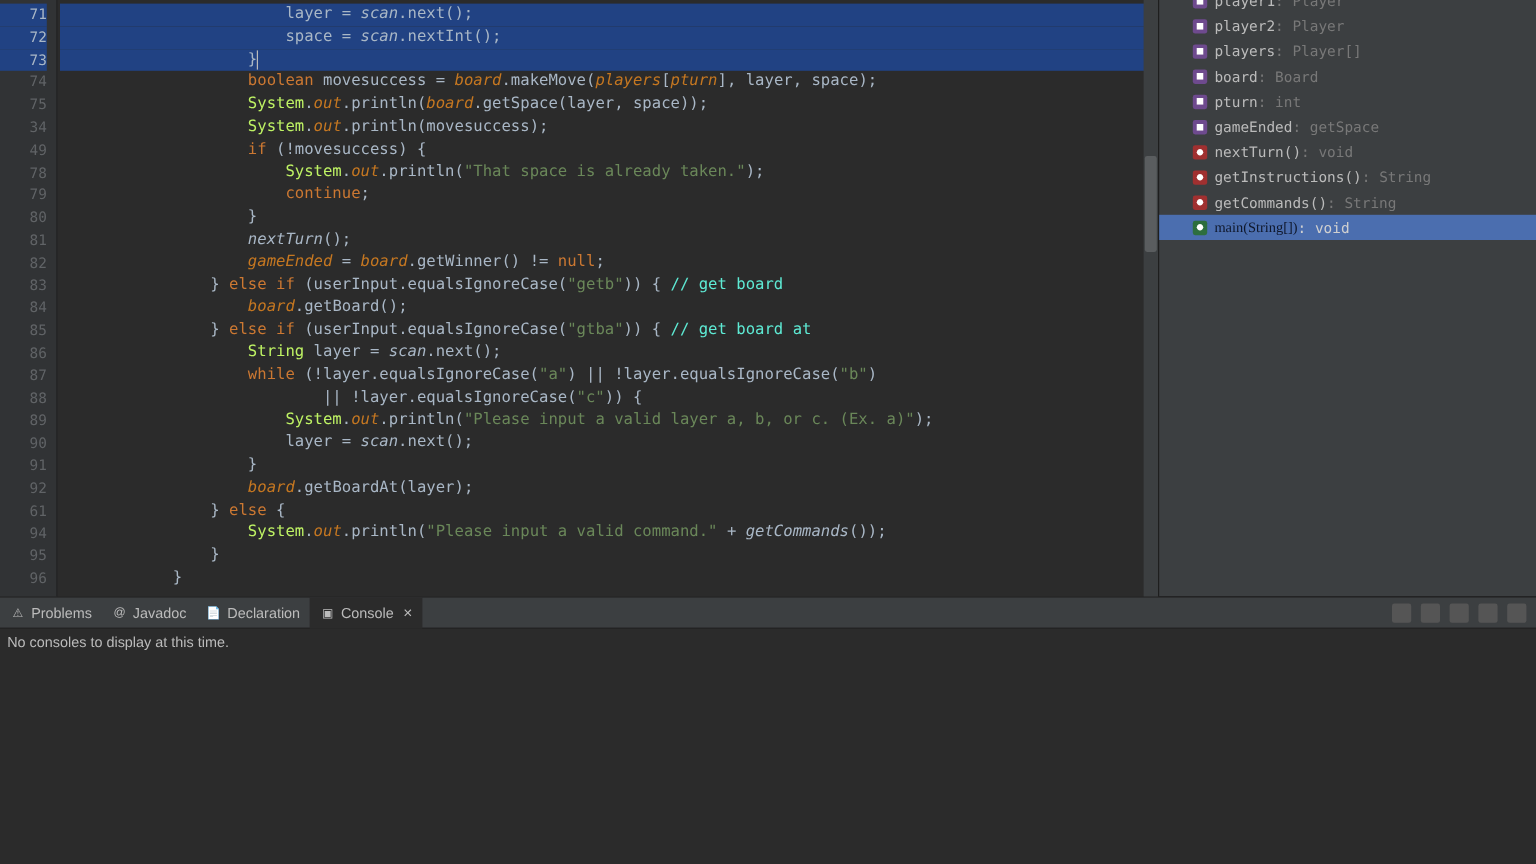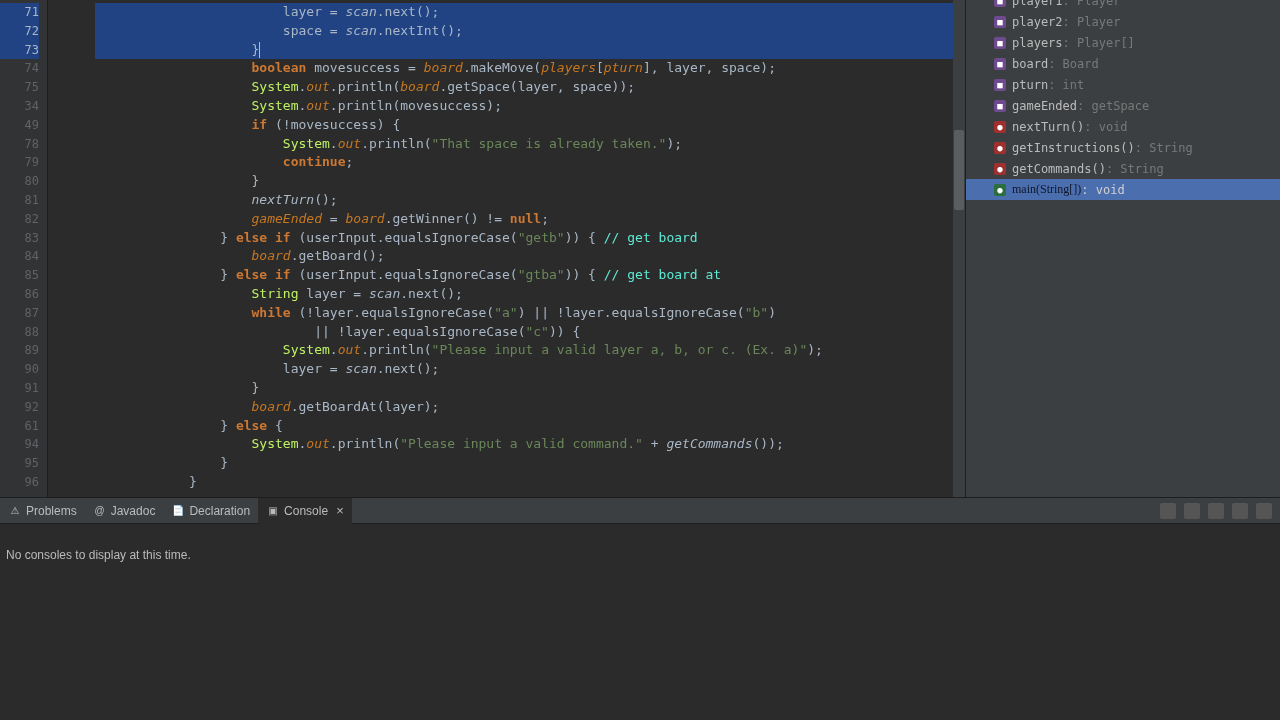--- a/index.html
+++ b/index.html
@@ -20,24 +20,24 @@
   padding-top: 3px; font-size: 12px;
   border-right: 1px solid #1e1e1e;
 }
 .code-area {
   flex: 1; background: #2b2b2b;
   color: #a9b7c6; white-space: pre;
   line-height: 18.8px; padding-top: 3px;
   padding-left: 2px; font-size: 13px;
   position: relative;
 }
-.line { height: 18.8px; margin-left: 45px; }
+.line { height: 18.8px; }
 .line.sel { background: #214283; }
 .gutter .gl.sel { background: #214283; color: #a9b7c6; }
-.kw { color: #cc7832; font-weight: bold; }
+.kw { color: #cc7832; font-weight: normal; }
 .static { color: #c57721; font-style: italic; }
 .meth { font-style: italic; }
 .str { color: #6a8759; }
 .comment { color: #5eead4; }
 .cls { color: #bef264; }
 .ital { font-style: italic; }
 .scroll-v {
   position: absolute; right: 0; top: 0;
   width: 12px; height: 100%;
   background: #3c3f41;
@@ -96,21 +96,20 @@
 .tab-close { color: #bbbbbb; font-size: 13px; margin-left: 4px; }
 .tab-toolbar {
   margin-left: auto; display: flex; gap: 8px;
   padding-right: 8px; align-items: center;
 }
 .tab-toolbar .tbtn { width: 16px; height: 16px; background: #555; border-radius: 2px; cursor: pointer; }
 .console-body {
   flex: 1; padding: 4px 6px;
   color: #bbbbbb; font-family: Tahoma, sans-serif;
   font-size: 12px;
-  margin-top: 20px;
 }
 .cursor {
   display: inline-block; width: 1px; height: 16px;
   background: #bbbbbb; vertical-align: text-bottom;
   position: relative; top: 1px;
 }
 </style>
 </head>
 <body>
 

